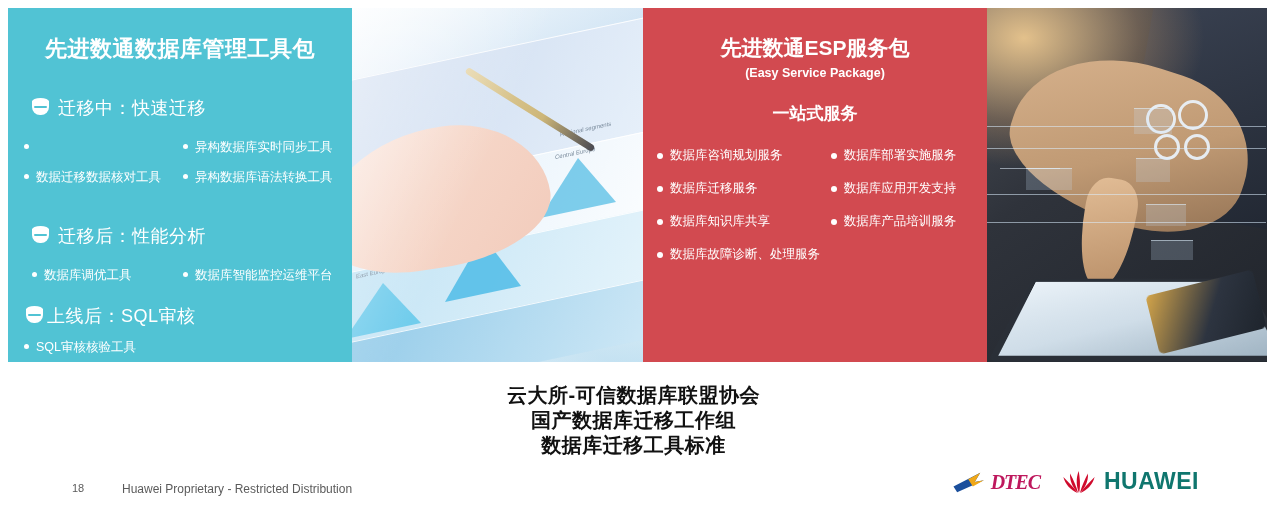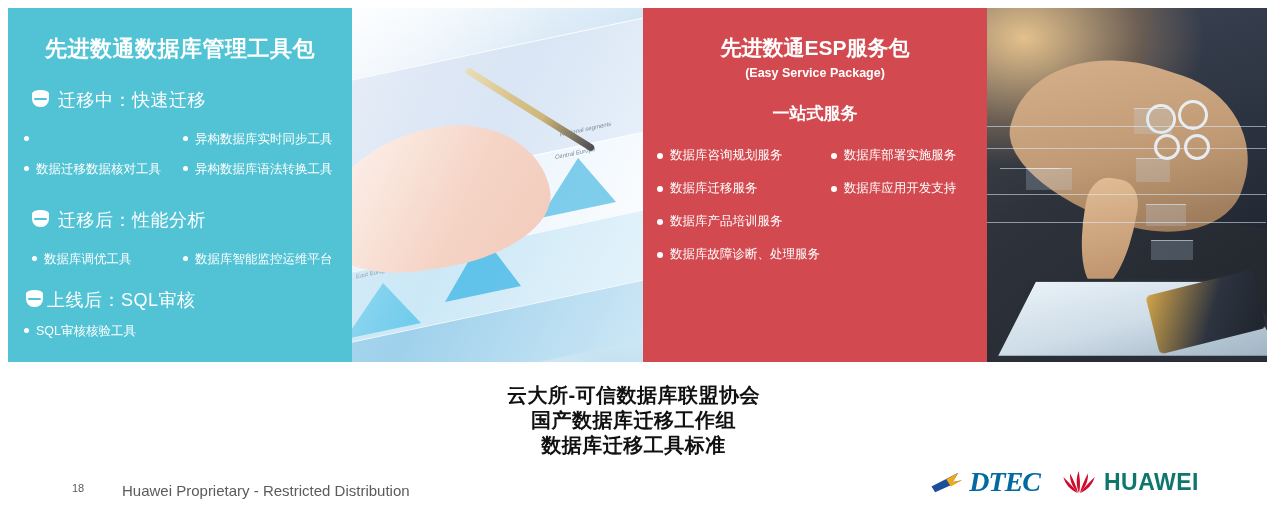--- a/index.html
+++ b/index.html
@@ -110,21 +110,21 @@
   .card-teal {
     position:absolute; left:8px; top:8px; width:344px; height:354px;
     background:#51c3d4; color:#ffffff;
   }
   .card-teal .title {
     margin:26px 0 0 0; text-align:center;
     font-size:22px; font-weight:bold; letter-spacing:.5px;
   }
   .sec {
     display:flex; align-items:center; gap:9px;
-    margin:24px 0 0 24px; font-size:18px; letter-spacing:.5px;
+    margin:32px 0 0 24px; font-size:18px; letter-spacing:.5px;
   }
   .sec.tight { margin-top:14px; margin-left:18px; gap:4px; }
   .db-icon { flex:0 0 auto; width:17px; height:20px; position:relative; }
   .db-icon .top {
     position:absolute; left:0; top:0; width:17px; height:7px;
     background:#ffffff; border-radius:50%;
   }
   .db-icon .body {
     position:absolute; left:0; top:3px; width:17px; height:14px;
     background:#ffffff; border-radius:0 0 8px 8px;
@@ -176,29 +176,29 @@
     font-size:20px; font-weight:bold; line-height:25px; letter-spacing:.5px;
   }
 
   
   .footer-page {
     position:absolute; left:72px; top:482px;
     font-size:11px; color:#5b5b5b;
   }
   .footer-note {
     position:absolute; left:122px; top:482px;
-    font-size:15px; color:#5b5b5b;
+    font-size:12px; color:#5b5b5b;
   }
   .logos { position:absolute; right:68px; top:468px; display:flex; align-items:center; gap:22px; }
   .dtec { display:flex; align-items:center; gap:1px; }
   .dtec .mark { width:38px; height:24px; }
   .dtec .word {
     font-family:"Liberation Serif", serif;
-    font-style:italic; font-weight:bold; font-size:28px;
-    color:#0369a1; letter-spacing:-1px; line-height:1;
+    font-style:italic; font-weight:bold; font-size:20px;
+    color:#be185d; letter-spacing:-1px; line-height:1;
   }
   .huawei { display:flex; align-items:center; gap:8px; }
   .huawei .mark { width:34px; height:26px; }
   .huawei .word {
     font-size:23px; font-weight:bold; color:#0f766e; letter-spacing:.5px;
   }
 </style>
 </head>
 <body>
 
@@ -337,20 +337,24 @@
           <span class="bullet-li col-a">
             <span class="dot"></span>
             <span>数据库迁移服务</span>
           </span>
           <span class="bullet-li col-b">
             <span class="dot"></span>
             <span>数据库应用开发支持</span>
           </span>
         </div>
         <div class="row">
+          <span class="bullet-li col-a">
+            <span class="dot"></span>
+            <span>数据库知识库共享</span>
+          </span>
           <span class="bullet-li col-b">
             <span class="dot"></span>
             <span>数据库产品培训服务</span>
           </span>
         </div>
         <div class="row">
           <span class="bullet-li">
             <span class="dot"></span>
             <span>数据库故障诊断、处理服务</span>
           </span>

